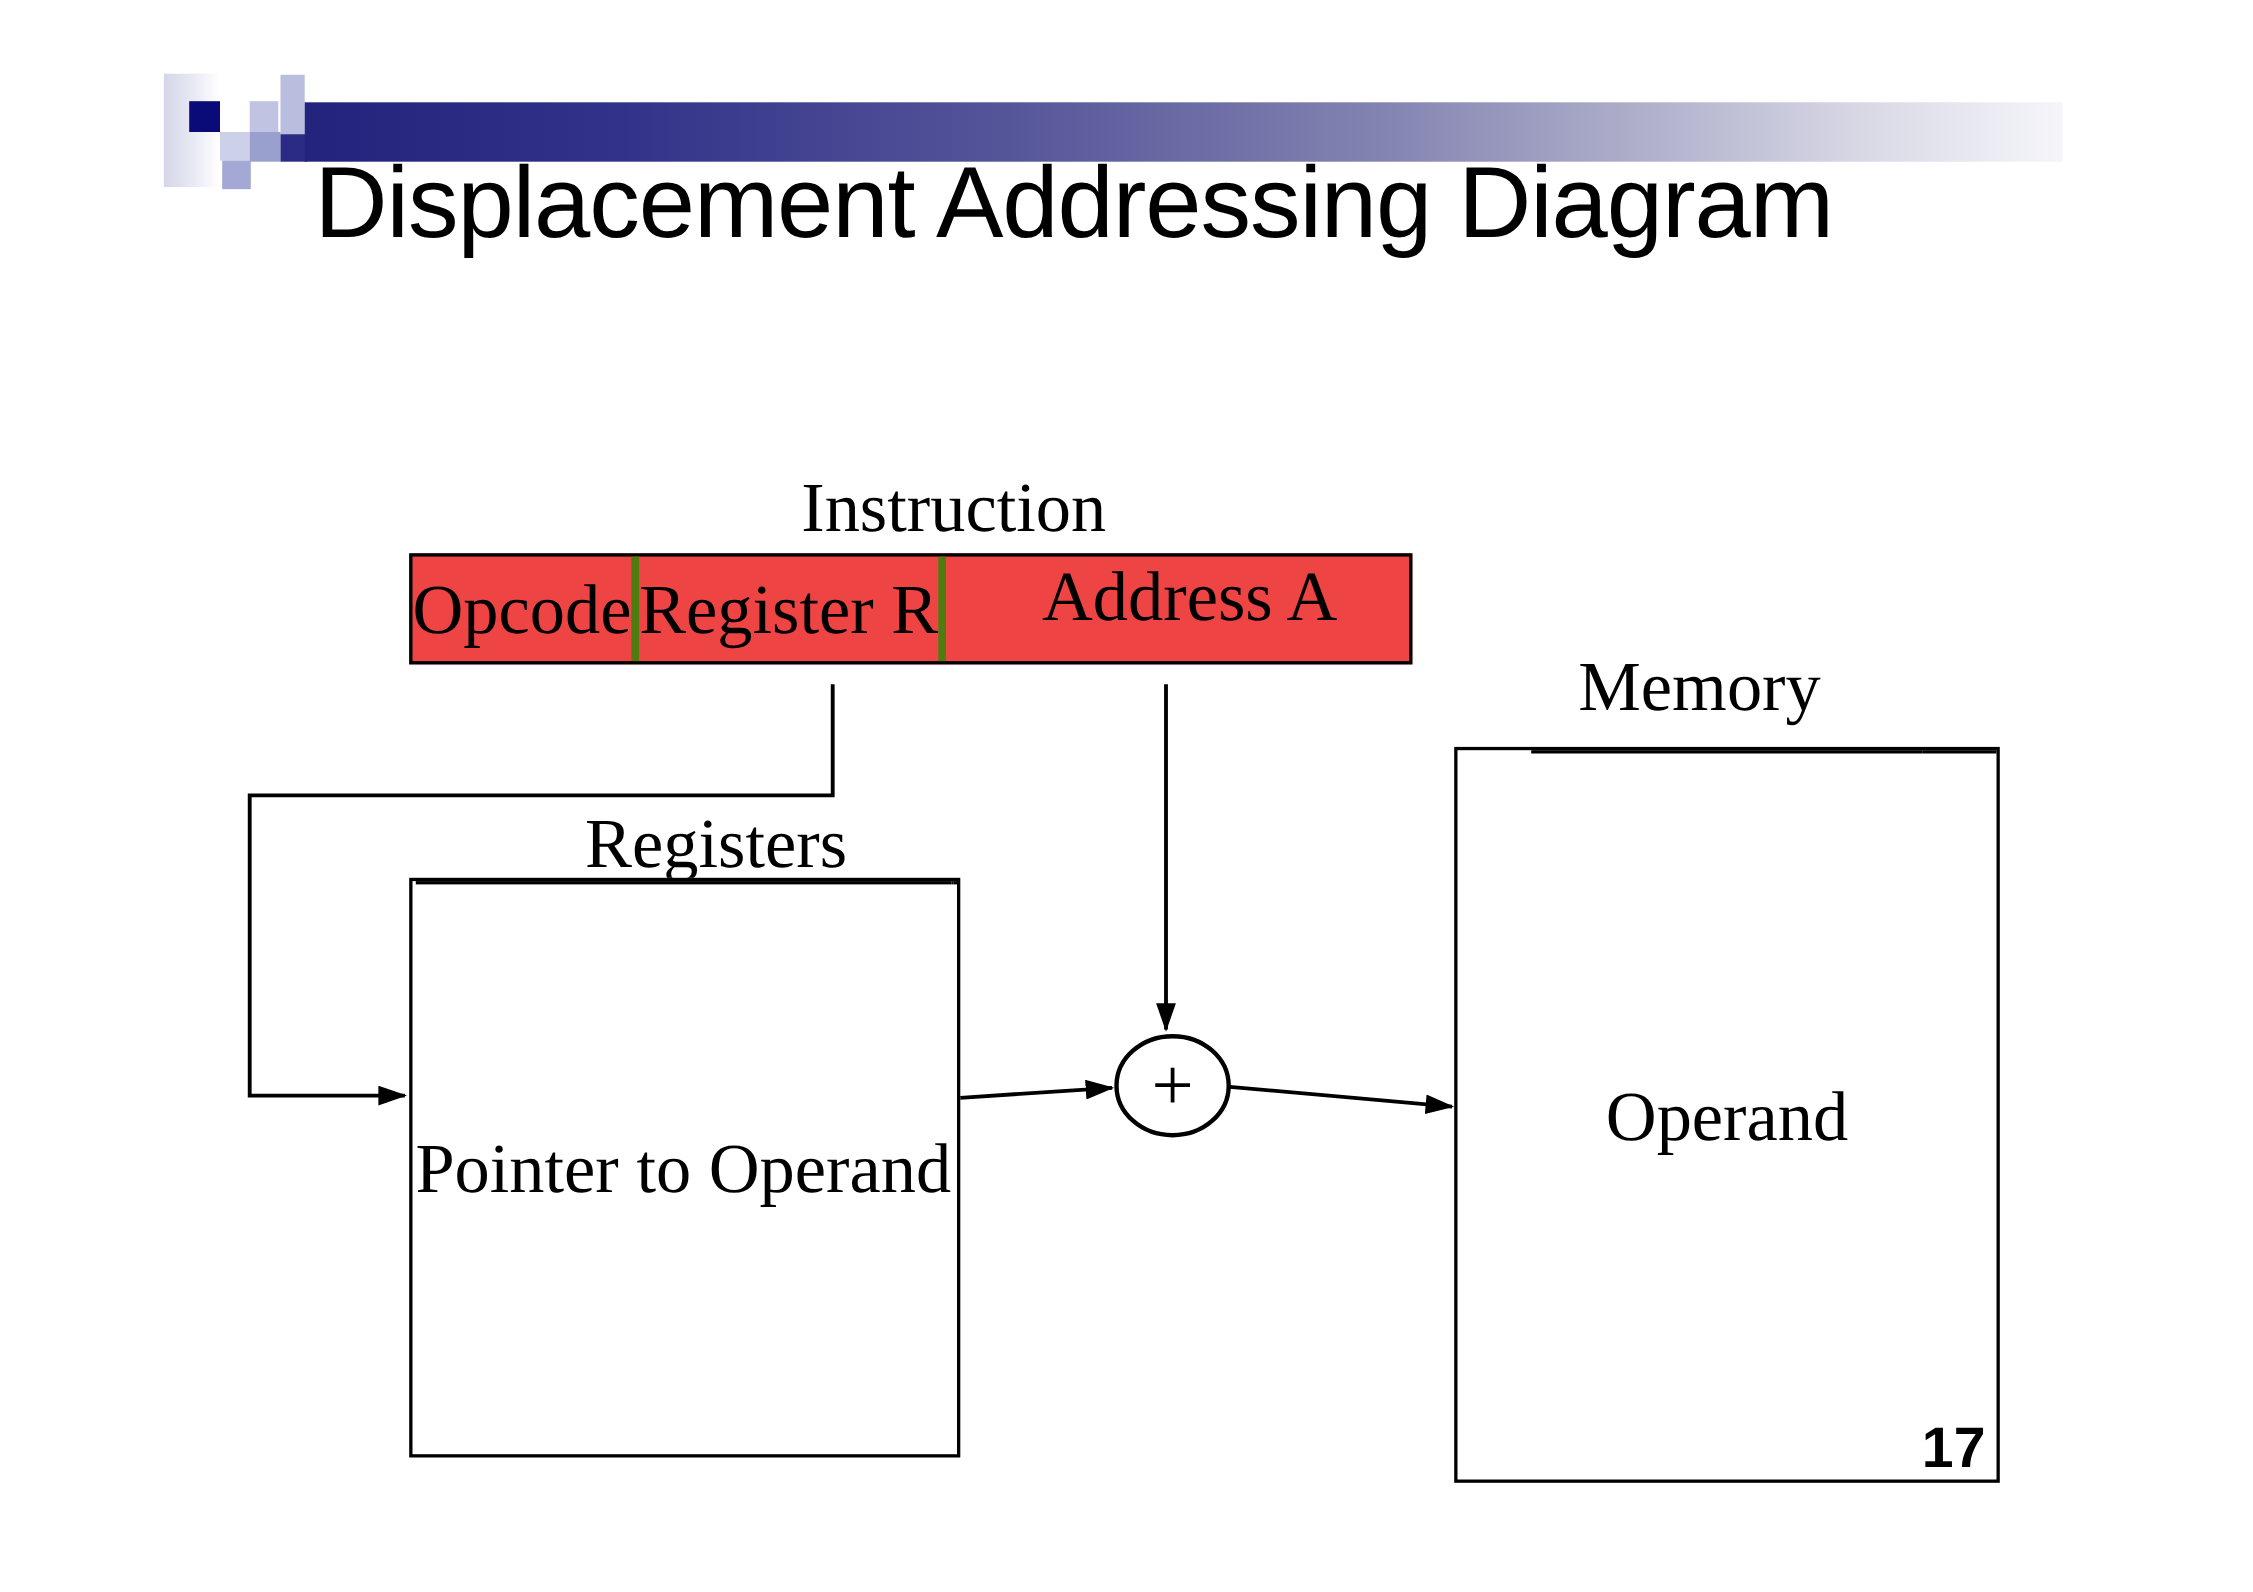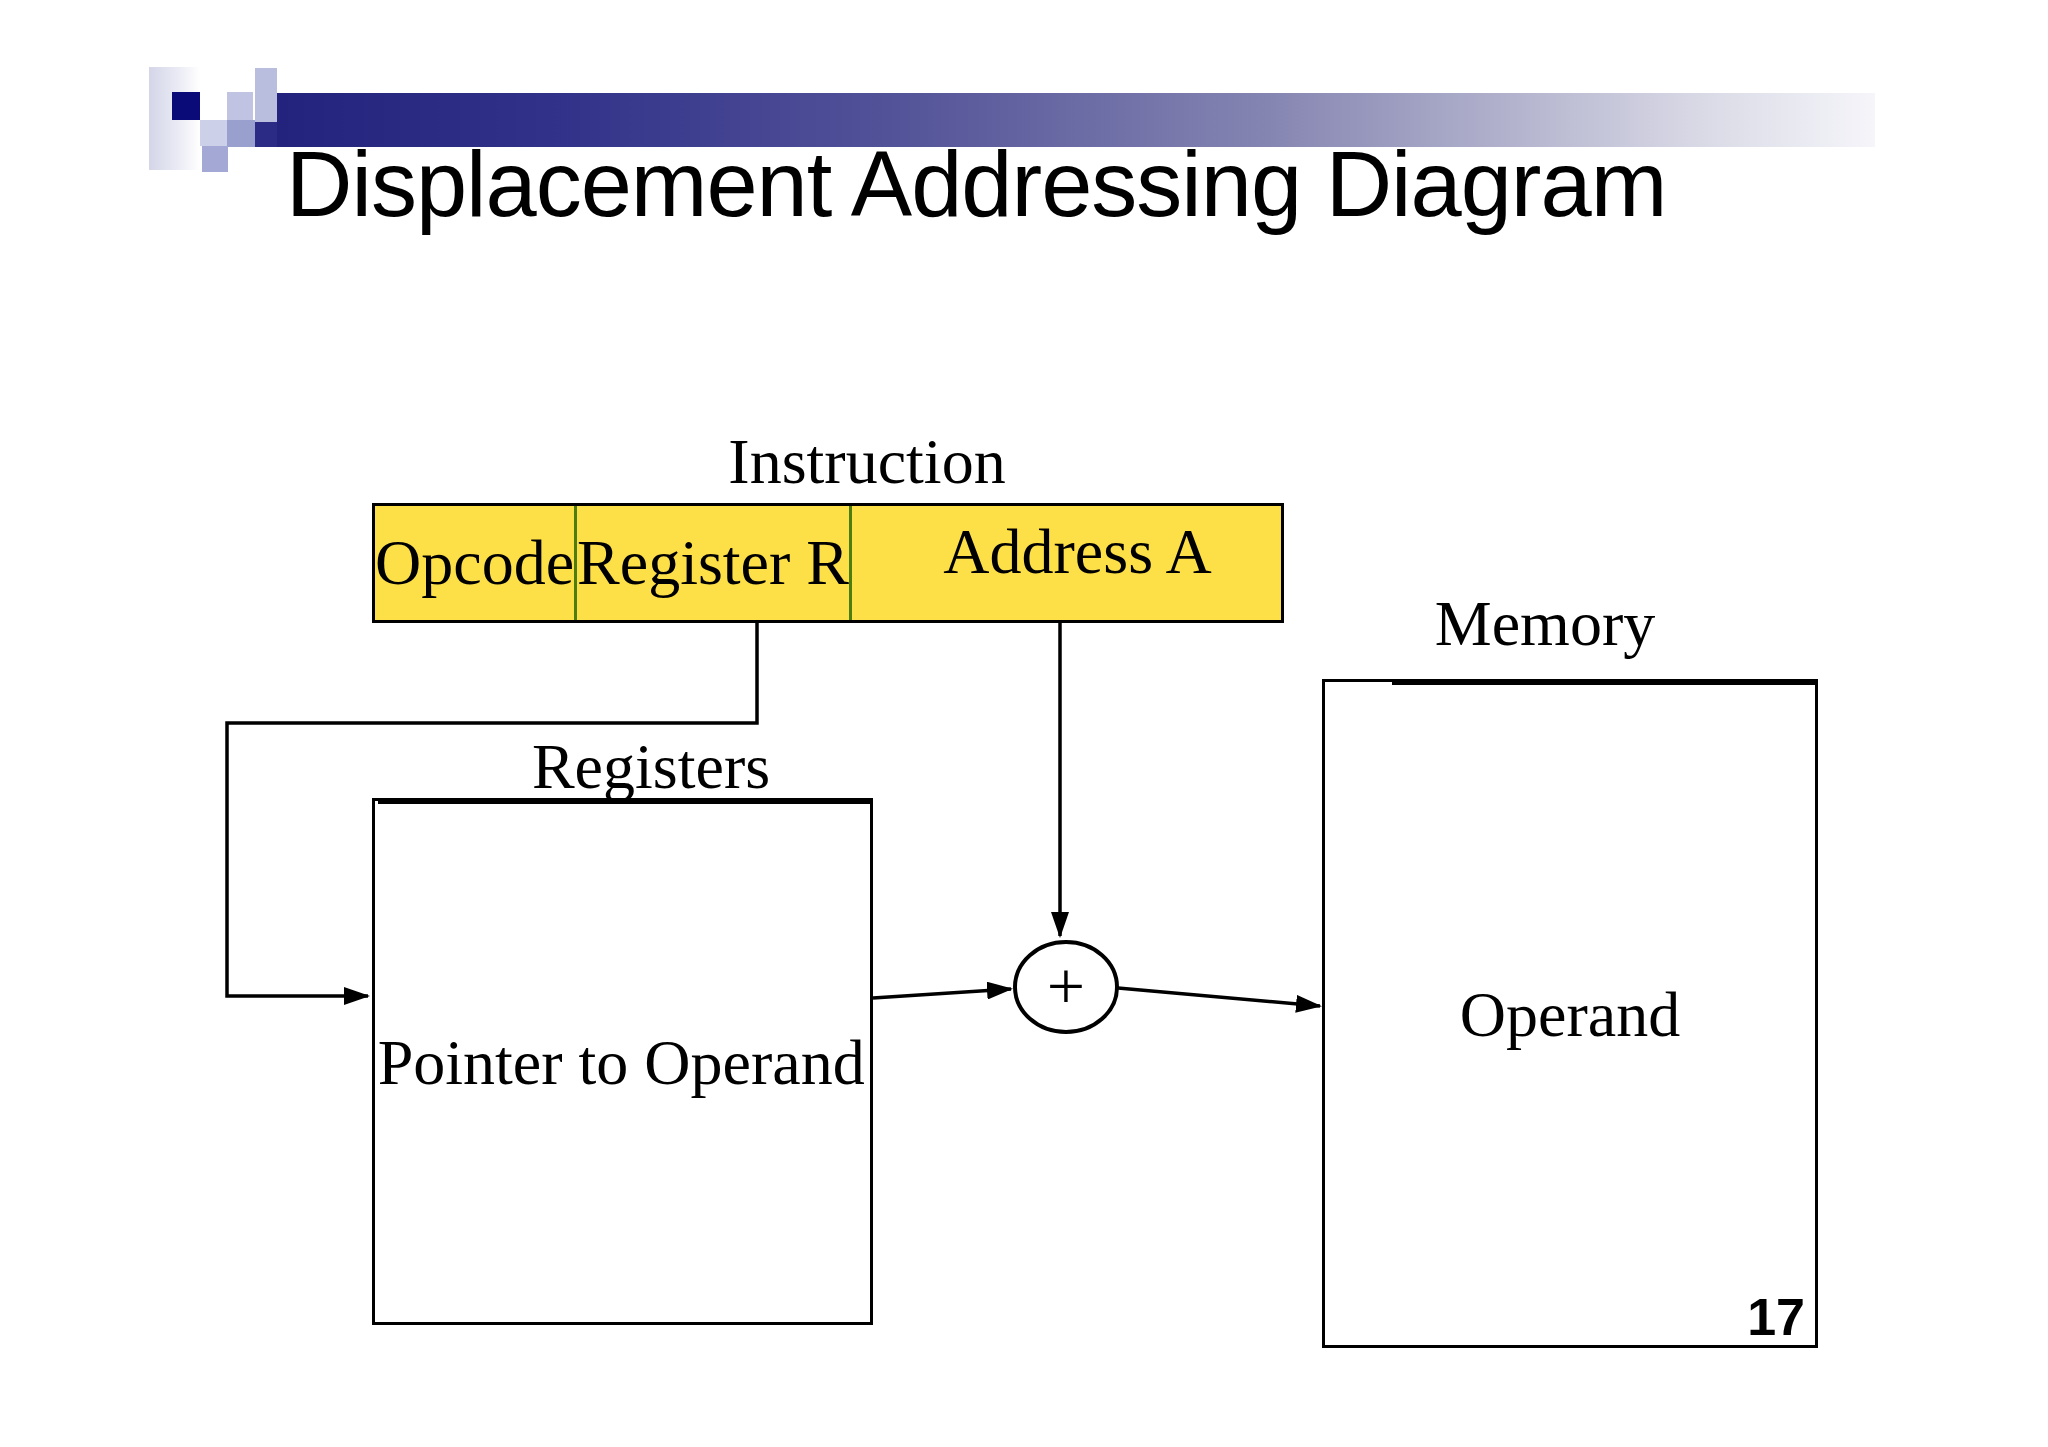--- a/index.html
+++ b/index.html
@@ -41,26 +41,26 @@
     position:absolute;
     font-family:"Liberation Serif", serif;
     font-size:64px;line-height:1;
     text-align:center;white-space:nowrap;
   }
   .lbl-instruction{left:411px;top:430px;width:912px;}
   .lbl-registers {left:401px;top:735px;width:500px;}
   .lbl-memory    {left:1295px;top:592px;width:500px;text-align:center;}
   
   .ibox{
-    position:absolute;left:372px;top:503px;width:912px;height:120px;
+    position:absolute;left:372px;top:503px;width:912px;height:101px;
     border:3px solid #000;box-sizing:border-box;
-    display:flex;background:#fde047;
+    display:flex;background:#ef4444;
   }
   .icell{
-    box-sizing:border-box;border-left:3px solid #4d7c0f;
+    box-sizing:border-box;border-left:7px solid #4d7c0f;
     display:flex;align-items:center;justify-content:center;
     font-family:"Liberation Serif", serif;font-size:64px;white-space:nowrap;
   }
   .icell:first-child{border-left:none;}
   .icell-opcode {flex:0 0 193px;}
   .icell-reg    {flex:0 0 265px;}
   .icell-addr   {flex:1 1 auto;justify-content:center;padding-left:22px;}
   .icell-addr .txt{transform:translateY(-11px);}
   
   .tbl{

